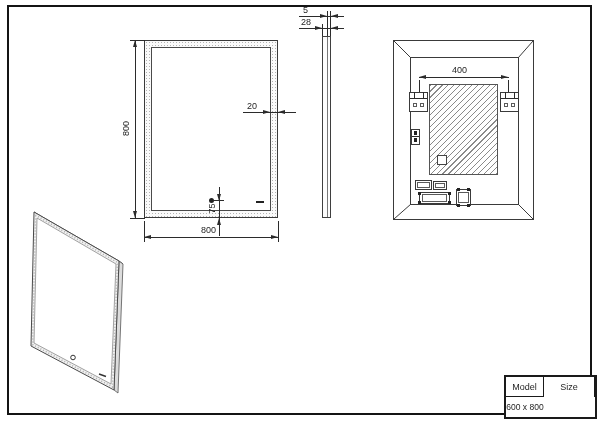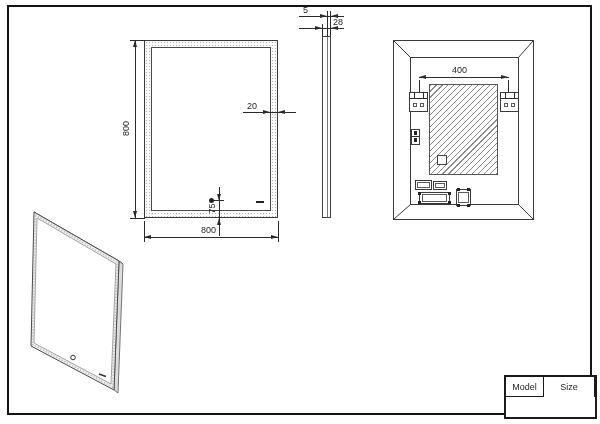--- a/index.html
+++ b/index.html
@@ -89,21 +89,21 @@
   <div class="line" style="left:330px;top:11px;width:1px;height:25px;"></div>
 
   <div class="line" style="left:299px;top:16px;width:45px;height:1px;"></div>
   <div class="arr arr-r" style="left:320px;top:14px;"></div>
   <div class="arr arr-l" style="left:331px;top:14px;"></div>
   <div class="dimtxt" style="left:303px;top:6px;">5</div>
 
   <div class="line" style="left:299px;top:28px;width:45px;height:1px;"></div>
   <div class="arr arr-r" style="left:315px;top:26px;"></div>
   <div class="arr arr-l" style="left:331px;top:26px;"></div>
-  <div class="dimtxt" style="left:301px;top:18px;margin-left:32px;">28</div>
+  <div class="dimtxt" style="left:301px;top:18px;">28</div>
 
   <div class="abs" style="left:393px;top:40px;width:141px;height:180px;border:1px solid #3a3a3a;background:#fff;"></div>
   <div class="abs" style="left:410px;top:57px;width:109px;height:148px;border:1px solid #3a3a3a;background:#fff;"></div>
   <div class="abs hatch" style="left:429px;top:84px;width:69px;height:91px;border:1px solid #555;"></div>
   <div class="abs" style="left:437px;top:155px;width:10px;height:10px;border:1px solid #444;background:#fff;"></div>
 
   <div class="line" style="left:419px;top:77px;width:90px;height:1px;"></div>
   <div class="arr arr-l" style="left:419px;top:75px;"></div>
   <div class="arr arr-r" style="left:501px;top:75px;"></div>
   <div class="line" style="left:419px;top:80px;width:1px;height:12px;"></div>
@@ -160,15 +160,16 @@
     <polygon points="34,212 119,261 114,390 31,346" fill="#f1f1f1" stroke="#4a4a4a" stroke-width="1"></polygon>
     <polygon points="35.5,215 117.5,262.5 112.5,387 32.5,344.5" fill="none" stroke="#b0b0b0" stroke-width="1.6" stroke-dasharray="1 2"></polygon>
     <polygon points="37,218 116,264 111,384 34,343" fill="#ffffff" stroke="#8a8a8a" stroke-width="0.8"></polygon>
     <circle cx="73" cy="357.5" r="2.3" fill="none" stroke="#333" stroke-width="1"></circle>
     <line x1="99" y1="374" x2="106" y2="376.5" stroke="#333" stroke-width="1.4"></line>
   </svg>
 
   <div id="titleblock">
     <div class="cell lbl r0">Model</div>
     <div class="cell lbl">Size</div>
+    <div class="cell val">600 x 800</div>
   </div>
 
 </div>
 
 </body></html>

